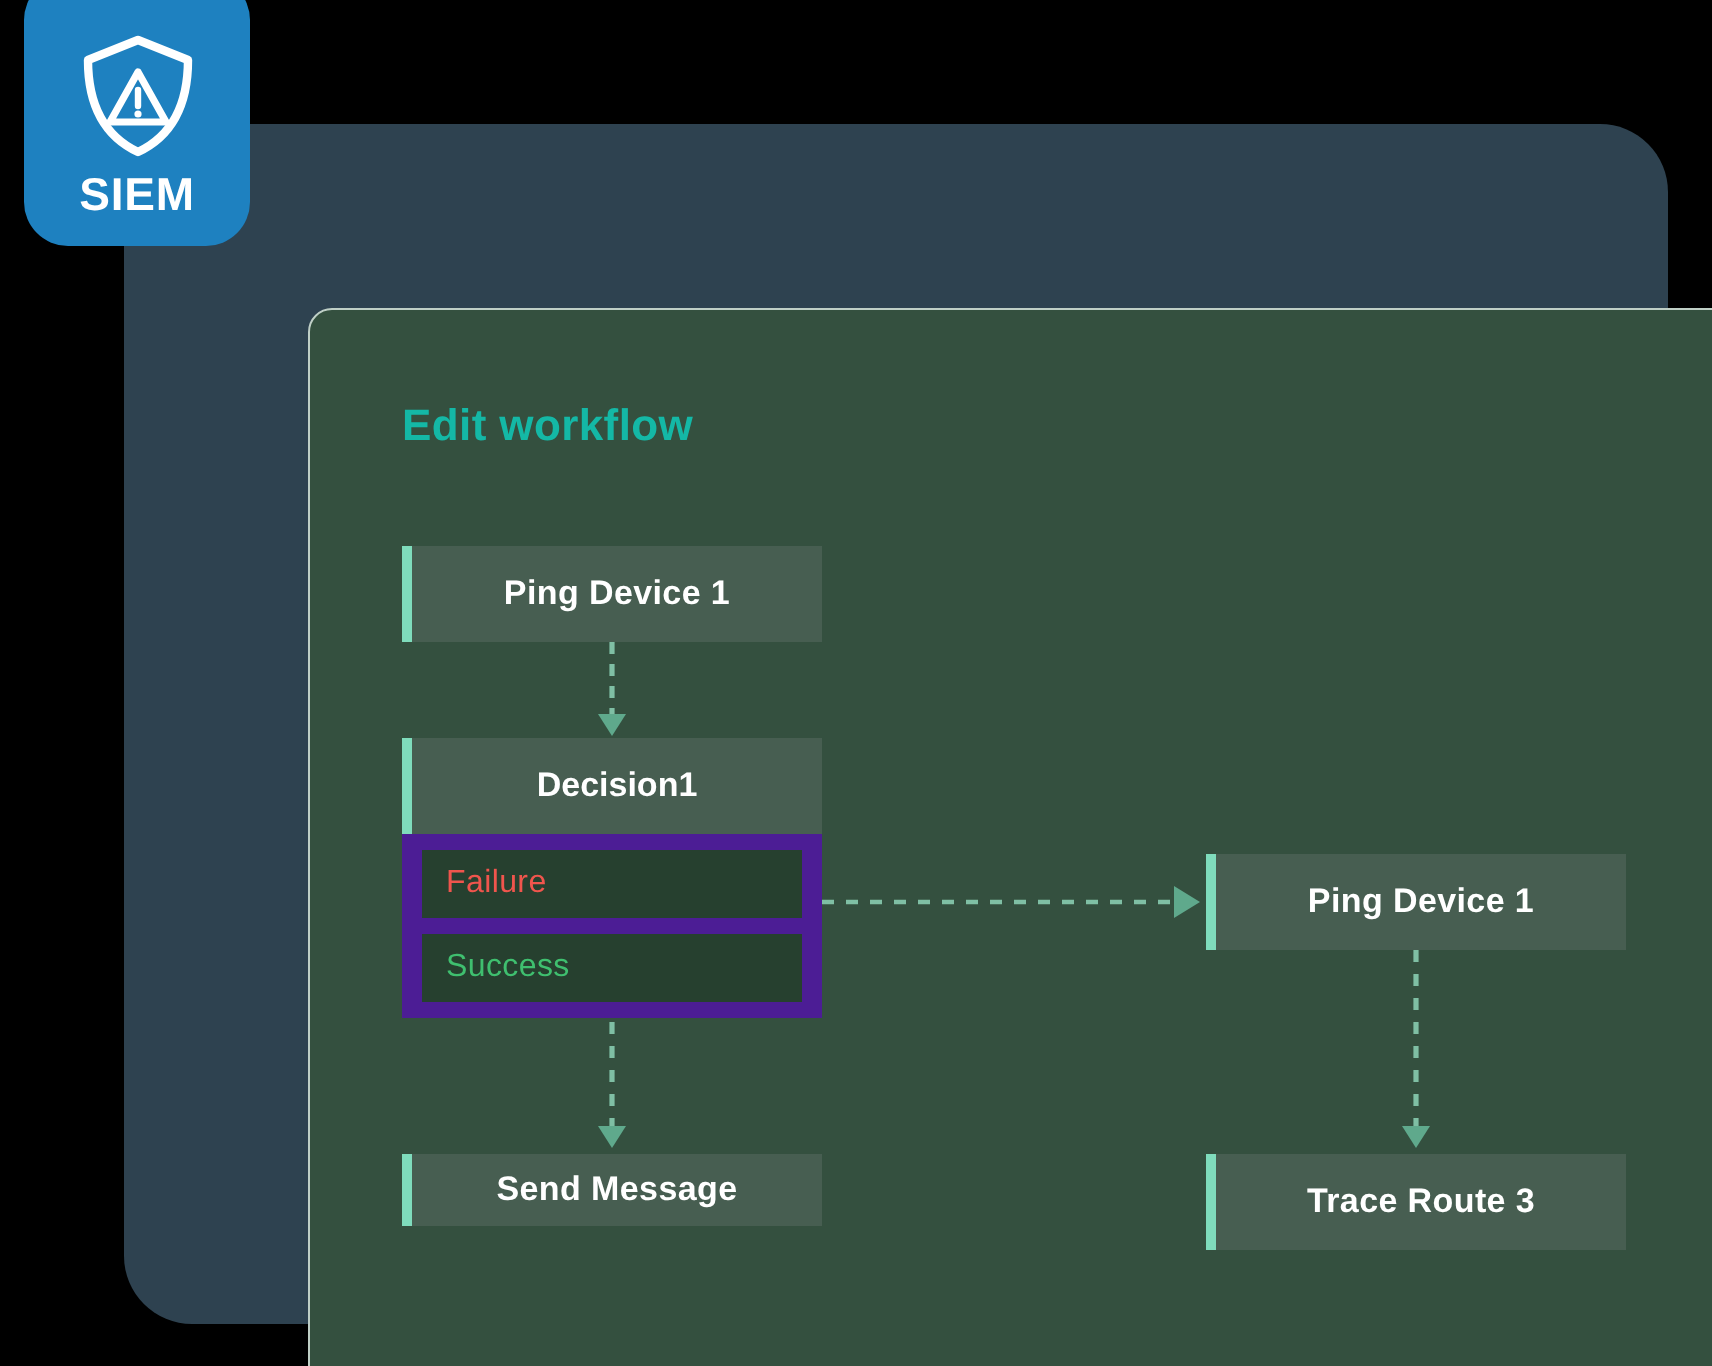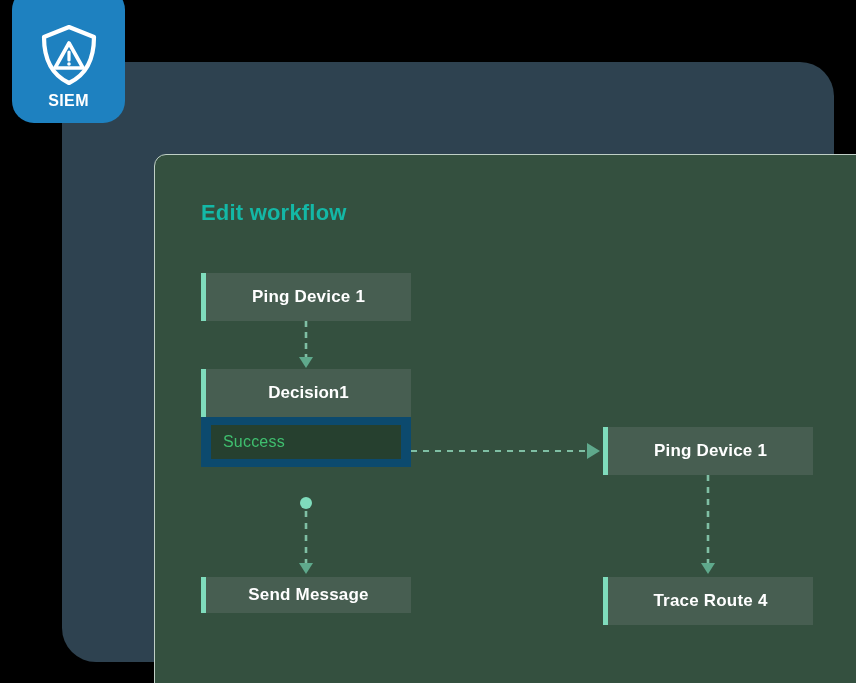--- a/index.html
+++ b/index.html
@@ -59,21 +59,21 @@
     box-sizing: border-box;
     z-index: 5;
   }
   #siem-badge .shield-wrap {
     width: 62px;
     height: 64px;
     margin-bottom: 6px;
   }
   #siem-badge .badge-label {
     color: #FFFFFF;
-    font-size: 16px;
+    font-size: 23px;
     font-weight: bold;
     letter-spacing: 0.4px;
     line-height: 1;
   }
 
   
   #panel-title {
     position: absolute;
     left: 46px;
     top: 45px;
@@ -117,21 +117,21 @@
     font-weight: bold;
     letter-spacing: 0.2px;
   }
 
   
   #decision-group {
     position: absolute;
     left: 46px;
     top: 214px;
     width: 210px;
-    background: #0c4a6e;
+    background: #4c1d95;
     box-sizing: border-box;
     padding: 0 0 8px 0;
   }
   #decision-header {
     position: relative;
     height: 48px;
     background: #475E51;
     border-left: 5px solid #7FDCBC;
     display: flex;
     align-items: center;
@@ -199,36 +199,39 @@
 
       <div class="node" style="left:46px; top:118px; width:210px; height:48px;">
         <span class="node-label">Ping Device 1</span>
       </div>
 
       <div id="decision-group">
         <div id="decision-header">
           <span class="node-label">Decision1</span>
         </div>
 
+        <div class="branch-row branch-failure">
+          <span class="branch-label">Failure</span>
+        </div>
 
         <div class="branch-row branch-success">
           <span class="branch-label">Success</span>
         </div>
       </div>
 
       <div class="node" style="left:46px; top:422px; width:210px; height:36px;">
         <span class="node-label">Send Message</span>
       </div>
 
       <div class="node" style="left:448px; top:272px; width:210px; height:48px;">
         <span class="node-label">Ping Device 1</span>
       </div>
 
       <div class="node" style="left:448px; top:422px; width:210px; height:48px;">
-        <span class="node-label">Trace Route 4</span>
+        <span class="node-label">Trace Route 3</span>
       </div>
 
     </div>
   </div>
 </div>
 
 <div id="siem-badge">
   <span class="shield-wrap">
     <svg viewBox="0 0 62 64" xmlns="http://www.w3.org/2000/svg" width="62" height="64">
       <path d="M31 4 L56 14 C56 36 48 52 31 60 C14 52 6 36 6 14 Z" fill="none" stroke="#FFFFFF" stroke-width="4.2" stroke-linejoin="round" stroke-linecap="round"></path>

